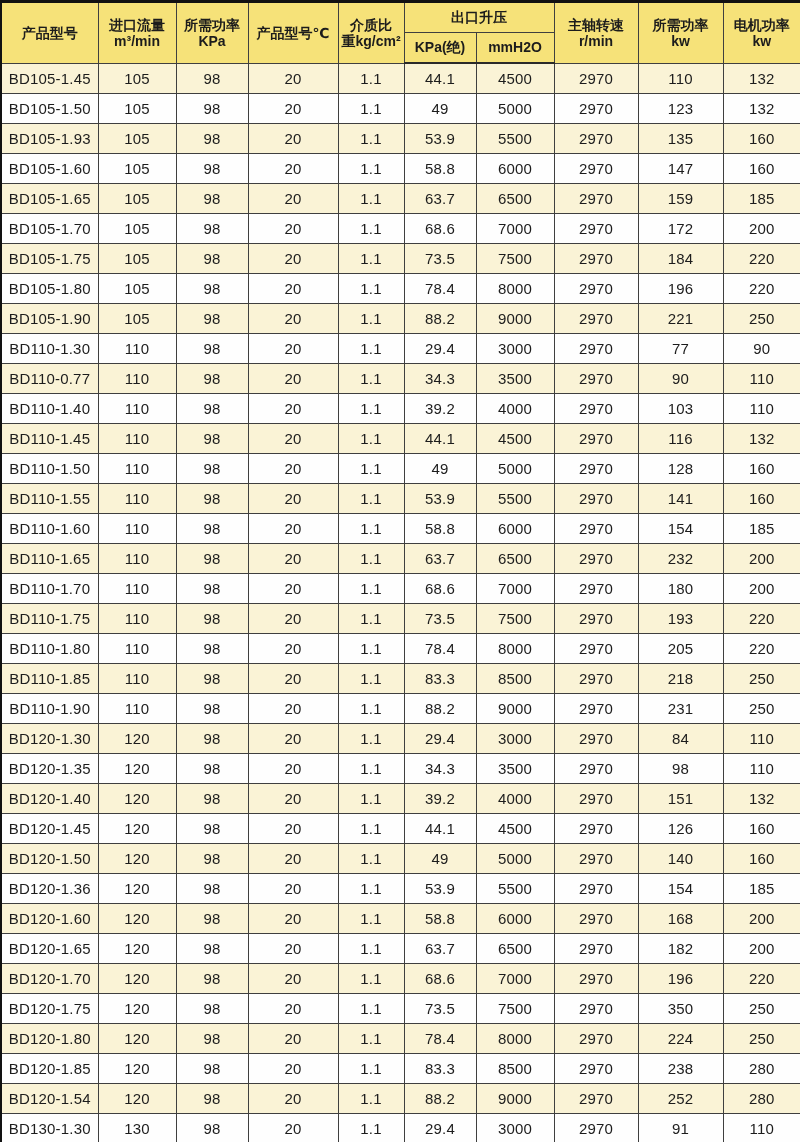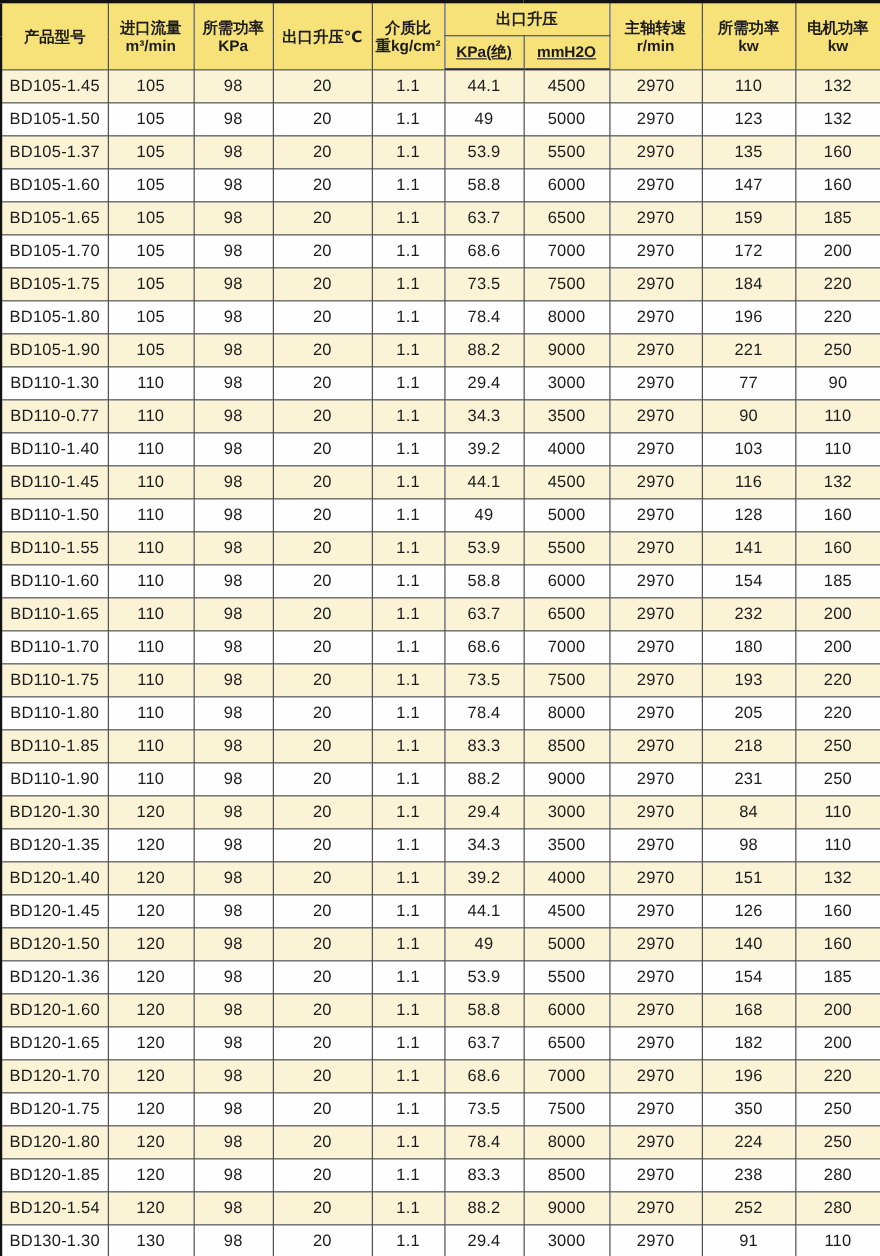--- a/index.html
+++ b/index.html
@@ -31,21 +31,21 @@
     overflow: hidden;
   }
   table.spec thead th {
     background: #f6e279;
     font-size: 14px;
     font-weight: bold;
     line-height: 1.15;
     white-space: pre-line;
     height: 29px;
   }
-  table.spec thead tr:last-child th { border-bottom: 2px solid #2a2a2a; text-decoration: underline; }
+  table.spec thead tr:last-child th { border-bottom: 2px solid #2a2a2a; }
   table.spec tbody td {
     font-size: 15px;
     font-weight: normal;
     height: 29px;
     letter-spacing: 0.2px;
   }
   table.spec tbody tr:nth-child(odd)  td { background: #faf3d6; }
   table.spec tbody tr:nth-child(even) td { background: #fefefe; }
 </style>
 </head>
@@ -65,21 +65,21 @@
         <col style="width:85px">
       <col style="width:78px">
     </colgroup>
     <thead>
       <tr>
         <th rowspan="2">产品型号</th>
         <th rowspan="2">进口流量
 m³/min</th>
         <th rowspan="2">所需功率
 KPa</th>
-        <th rowspan="2">出口升压℃</th>
+        <th rowspan="2">产品型号℃</th>
         <th rowspan="2">介质比
 重kg/cm²</th>
         <th colspan="2">出口升压</th>
         <th rowspan="2">主轴转速
 r/min</th>
         <th rowspan="2">所需功率
 kw</th>
         <th rowspan="2">电机功率
 kw</th>
       </tr>
@@ -107,21 +107,21 @@
           <td>98</td>
           <td>20</td>
           <td>1.1</td>
           <td>49</td>
           <td>5000</td>
           <td>2970</td>
           <td>123</td>
           <td>132</td>
         </tr>
         <tr>
-          <td>BD105-1.37</td>
+          <td>BD105-1.93</td>
           <td>105</td>
           <td>98</td>
           <td>20</td>
           <td>1.1</td>
           <td>53.9</td>
           <td>5500</td>
           <td>2970</td>
           <td>135</td>
           <td>160</td>
         </tr>

